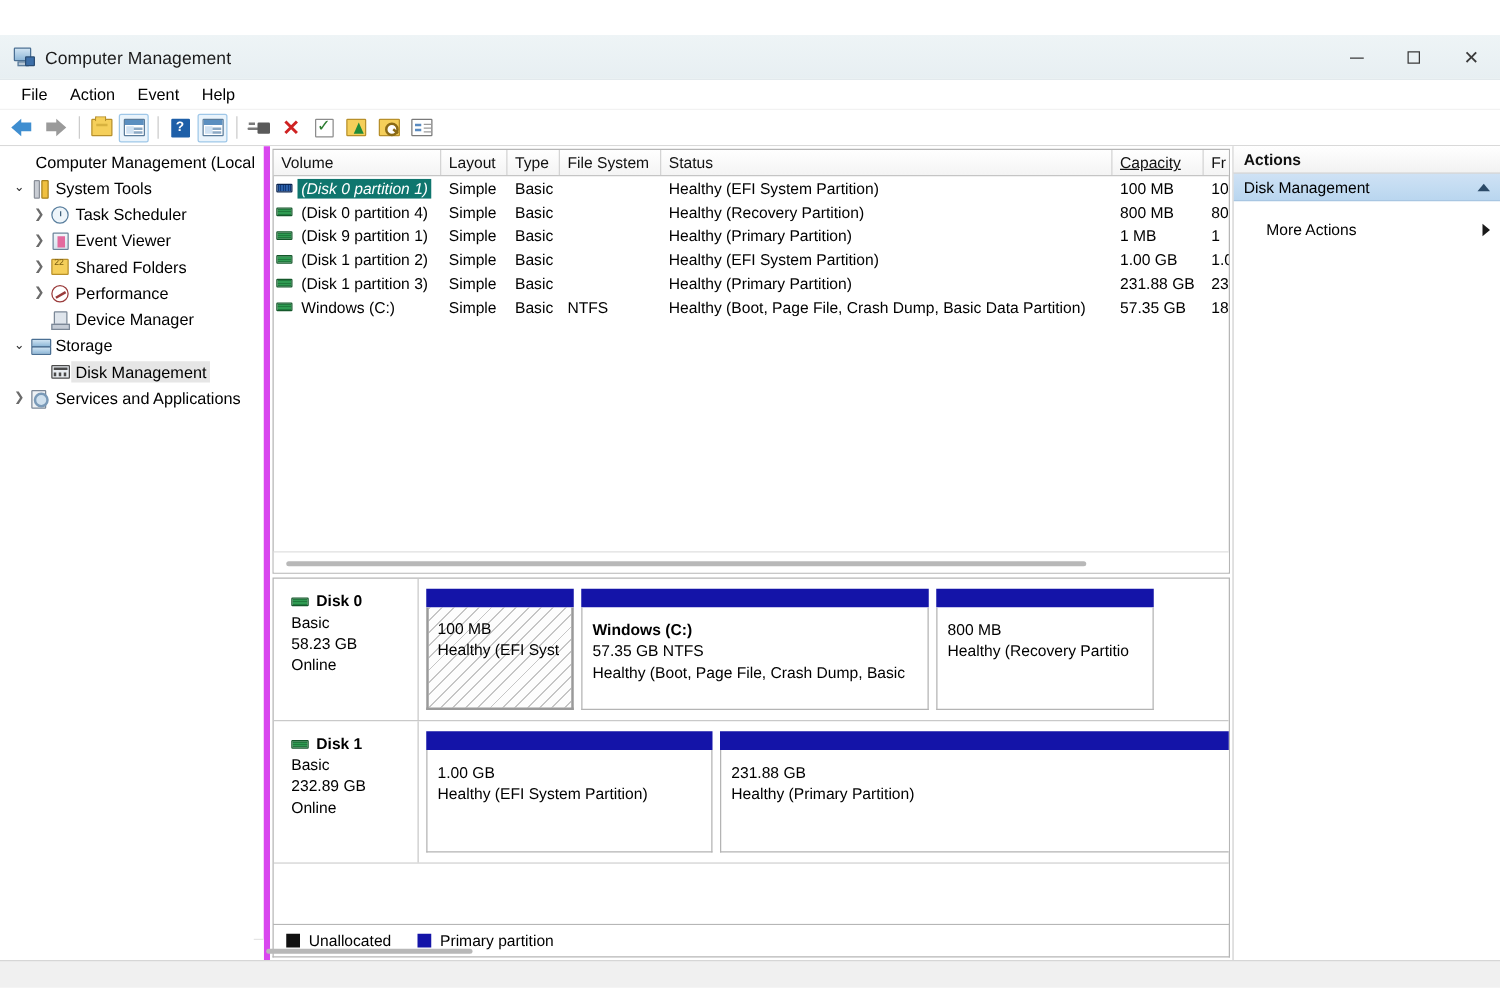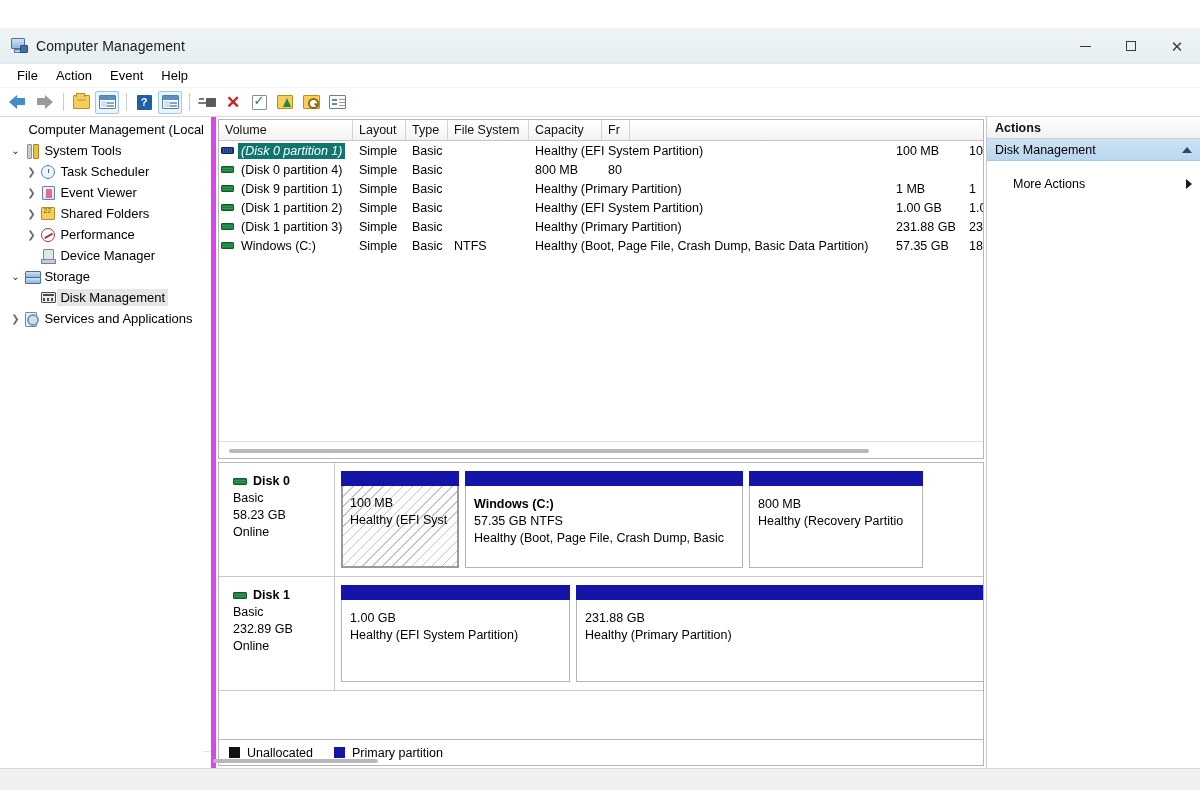--- a/index.html
+++ b/index.html
@@ -534,21 +534,22 @@
     </div>
 
     <div class="center-panel">
 
       <div class="vol-wrap">
         <div class="vol-head" id="vol-head">
             <div class="vh" style="width: 134px; flex: 0 0 134px;">Volume</div>
             <div class="vh" style="width: 53px; flex: 0 0 53px;">Layout</div>
             <div class="vh" style="width: 42px; flex: 0 0 42px;">Type</div>
             <div class="vh" style="width: 81px; flex: 0 0 81px;">File System</div>
-            <div class="vh" style="width: 73px; flex: 0 0 73px;">Capacity</div>
+            <div class="vh" style="width: 361px; flex: 0 0 361px;">Status</div>
+            <div class="vh" style="width: 73px; flex: 0 0 73px; text-decoration: underline;">Capacity</div>
             <div class="vh" style="width: 28px; flex: 0 0 28px;">Fr</div>
           </div>
         <div class="vol-rows" id="vol-rows">
             <div class="vrow selected">
               <div class="vcell vol-name" style="width: 134px; flex: 0 0 134px;">
                 <span class="vol-chip sel"></span>
                 <span class="name-txt">(Disk 0 partition 1)</span>
               </div>
               <div class="vcell " style="width: 53px; flex: 0 0 53px;">Simple</div>
               <div class="vcell " style="width: 42px; flex: 0 0 42px;">Basic</div>
@@ -558,20 +559,21 @@
               <div class="vcell " style="width: 28px; flex: 0 0 28px;">10</div>
             </div>
             <div class="vrow">
               <div class="vcell vol-name" style="width: 134px; flex: 0 0 134px;">
                 <span class="vol-chip"></span>
                 <span class="name-txt">(Disk 0 partition 4)</span>
               </div>
               <div class="vcell " style="width: 53px; flex: 0 0 53px;">Simple</div>
               <div class="vcell " style="width: 42px; flex: 0 0 42px;">Basic</div>
               <div class="vcell " style="width: 81px; flex: 0 0 81px;"></div>
+              <div class="vcell " style="width: 361px; flex: 0 0 361px;">Healthy (Recovery Partition)</div>
               <div class="vcell " style="width: 73px; flex: 0 0 73px;">800 MB</div>
               <div class="vcell " style="width: 28px; flex: 0 0 28px;">80</div>
             </div>
             <div class="vrow">
               <div class="vcell vol-name" style="width: 134px; flex: 0 0 134px;">
                 <span class="vol-chip"></span>
                 <span class="name-txt">(Disk 9 partition 1)</span>
               </div>
               <div class="vcell " style="width: 53px; flex: 0 0 53px;">Simple</div>
               <div class="vcell " style="width: 42px; flex: 0 0 42px;">Basic</div>

